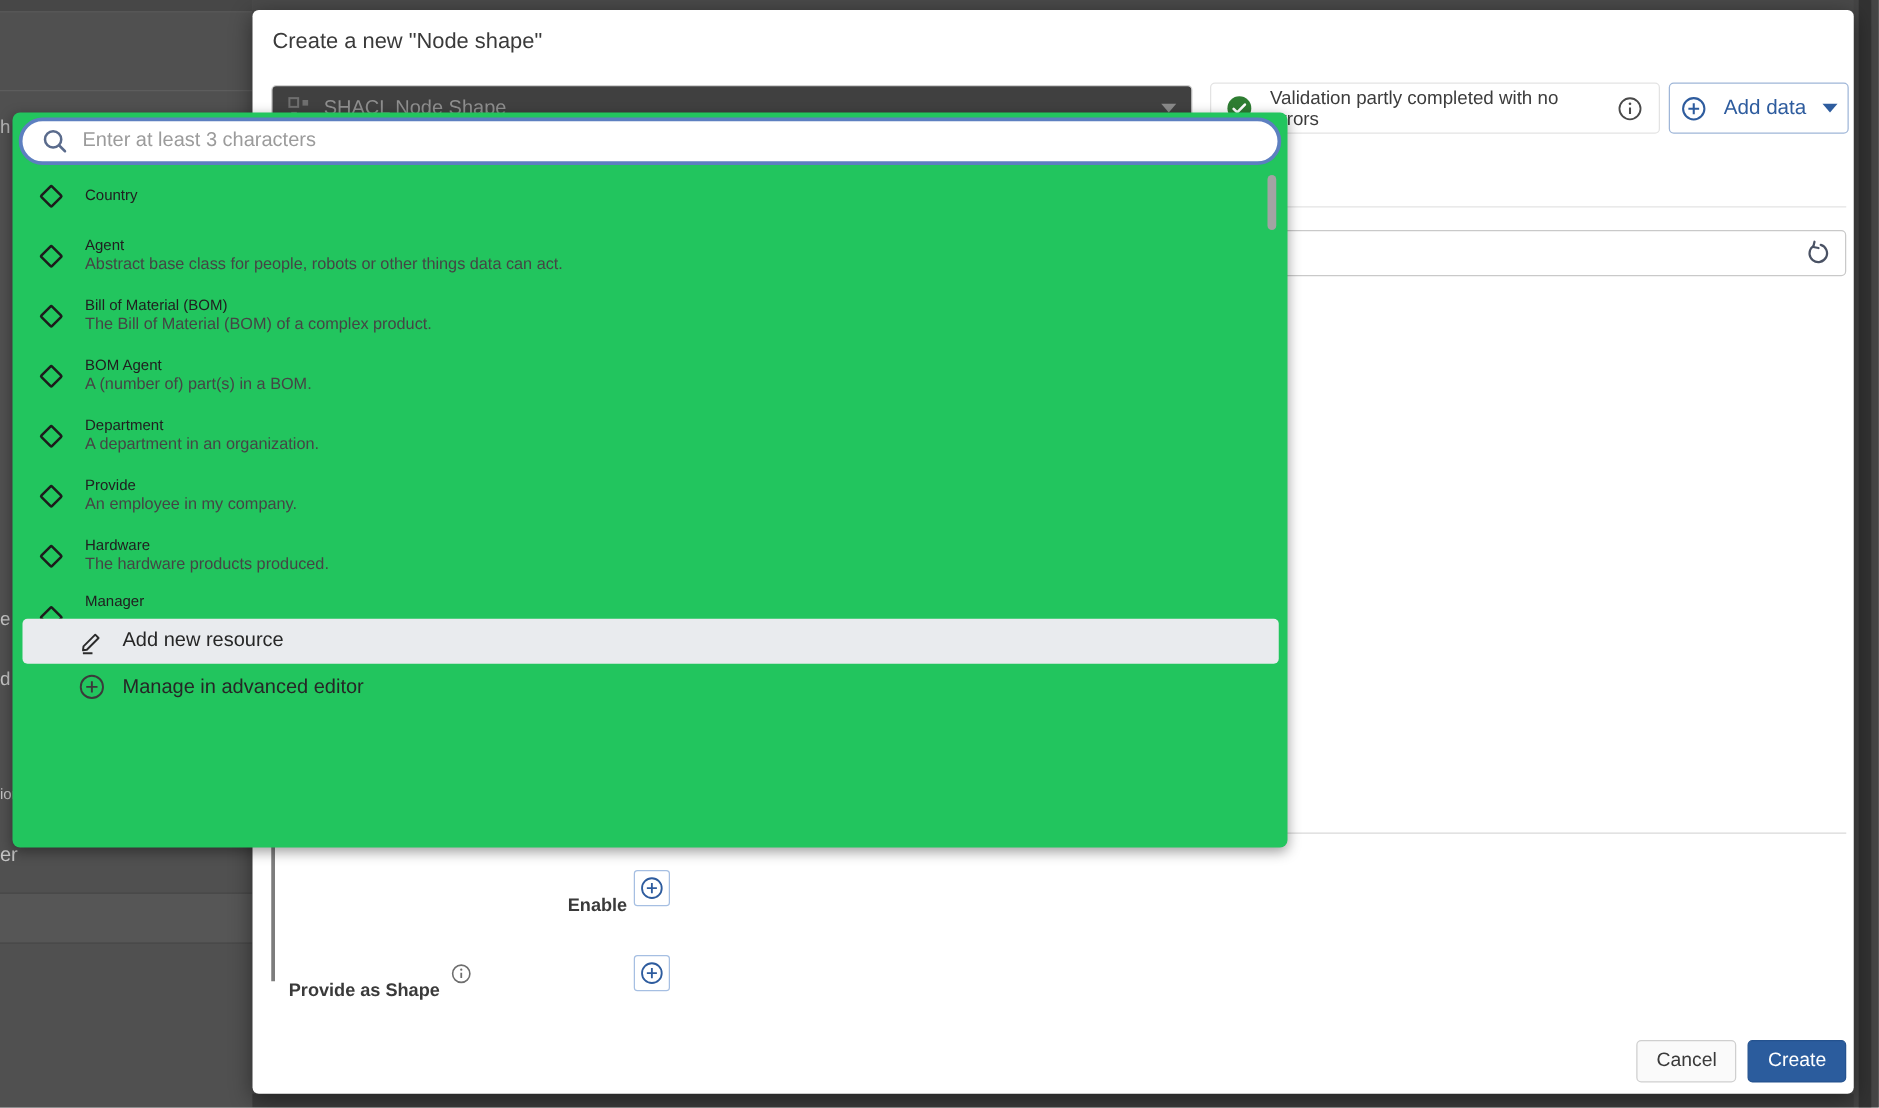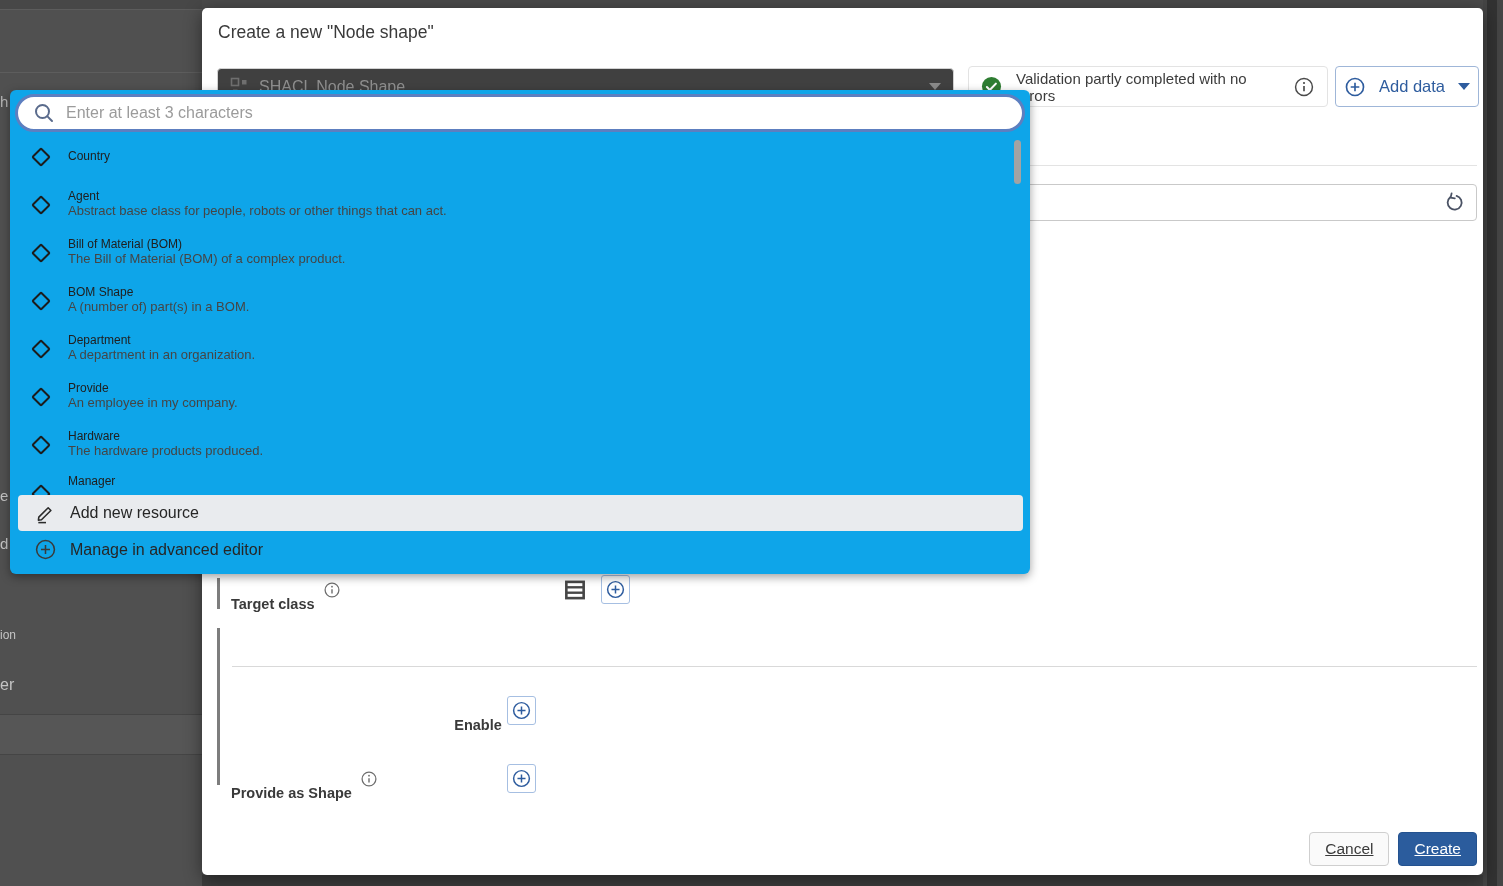--- a/index.html
+++ b/index.html
@@ -36,38 +36,38 @@
 
   .left-bar { position:absolute; left:15px; width:3px; background:#7d7d7d; }
   .field-row { position:absolute; display:flex; align-items:center; }
   .f-label { font-size:14.5px; font-weight:700; color:#3a3a3a; margin-right:8px;margin-top:28px; }
   .info-i { width:18px; height:18px; flex:0 0 auto; }
   .plus-btn { width:29px; height:29px; border:1px solid #a6bfe2; border-radius:3px; background:#fff; display:flex; align-items:center; justify-content:center; color:#2e5c9e; cursor:pointer; }
   .sa-label { font-size:16px; color:#3d3d3d; margin:0 10px 0 20px; }
   .divider2 { position:absolute; left:30px; top:658px; width:1245px; height:1px; background:#d9d9d9; }
 
   .footer-btns { position:absolute; top:824px; right:6px; display:flex; gap:9px; }
-  .btn { height:34px; border-radius:4px; font-size:15.5px; display:flex; align-items:center; justify-content:center; padding:0 15px; cursor:pointer; font-family:"Liberation Sans", sans-serif;text-decoration:underline; }
+  .btn { height:34px; border-radius:4px; font-size:15.5px; display:flex; align-items:center; justify-content:center; padding:0 15px; cursor:pointer; font-family:"Liberation Sans", sans-serif; }
   .btn-cancel { background:#fafafa; border:1px solid #cfcfcf; color:#3a3a3a; }
   .btn-create { background:#2b5c9d; border:1px solid #24528f; color:#ffffff; }
 
   
-  .dd-panel { position:absolute; left:10px; top:90px; width:1020px; height:484px; background:#0ea5e9; border-radius:6px; box-shadow:0 3px 10px rgba(0,0,0,.38); z-index:3; }
+  .dd-panel { position:absolute; left:10px; top:90px; width:1020px; height:588px; background:#22c55e; border-radius:6px; box-shadow:0 3px 10px rgba(0,0,0,.38); z-index:3; }
   .dd-search { position:absolute; left:5px; top:4px; width:1010px; height:38px; border:3px solid #5d7fc0; border-radius:20px; background:#fff; display:flex; align-items:center; padding:0 14px; }
   .dd-search input { border:none; outline:none; flex:1; font-size:16px; color:#3a3a3a; margin-left:10px; font-family:"Liberation Sans", sans-serif; background:transparent; }
   .dd-search input::placeholder { color:#9b9b9b; }
   .dd-list { position:absolute; left:0; top:43px; width:1008px; height:362px; overflow:hidden; }
   .dd-item { height:48px; display:flex; align-items:center; cursor:pointer; }
   .dd-ico { flex:0 0 34px; margin:0 10px 0 14px; display:flex; align-items:center; justify-content:center; }
   .dd-text { display:flex; flex-direction:column; justify-content:center; }
   .dd-label { font-size:12px; color:#202020; line-height:1.15; }
   .dd-desc { font-size:13px; color:#454545; line-height:1.3; }
   .dd-desc:empty { display:none; }
   .dd-actions { position:absolute; left:0; top:405px; width:1020px; }
-  .dd-action { height:37px; display:flex; align-items:center; font-size:16px; color:#262626; cursor:pointer; }
+  .dd-action { height:37px; display:flex; align-items:center; font-size:16px; color:#262626; cursor:pointer;padding-left:28px; }
   .dd-action .a-ico { flex:0 0 24px; margin:0 12px 0 24px; display:flex; align-items:center; }
   .dd-action.hl { background:#e9ebee; border-radius:4px; margin:0 7px 0 8px; height:36px; }
   .dd-action.hl .a-ico { margin-left:16px; }
   .dd-scrollbar { position:absolute; left:1004px; top:50px; width:7px; height:44px; border-radius:4px; background:#a3a3a3; }
 
   svg { display:block; }
 </style>
 </head>
 <body>
 
@@ -229,42 +229,42 @@
         </div>
     </div>
     <div class="dd-item">
       <span class="dd-ico">
           <svg width="34" height="34" viewBox="0 0 34 34">
             <rect x="11" y="11" width="12" height="12" rx="1" transform="rotate(45 17 17)" fill="none" stroke="#1c1c1c" stroke-width="2"></rect>
           </svg>
         </span>
       <div class="dd-text">
           <div class="dd-label">Agent</div>
-          <div class="dd-desc">Abstract base class for people, robots or other things that can act.</div>
+          <div class="dd-desc">Abstract base class for people, robots or other things data can act.</div>
         </div>
     </div>
     <div class="dd-item">
       <span class="dd-ico">
           <svg width="34" height="34" viewBox="0 0 34 34">
             <rect x="11" y="11" width="12" height="12" rx="1" transform="rotate(45 17 17)" fill="none" stroke="#1c1c1c" stroke-width="2"></rect>
           </svg>
         </span>
       <div class="dd-text">
           <div class="dd-label">Bill of Material (BOM)</div>
           <div class="dd-desc">The Bill of Material (BOM) of a complex product.</div>
         </div>
     </div>
     <div class="dd-item">
       <span class="dd-ico">
           <svg width="34" height="34" viewBox="0 0 34 34">
             <rect x="11" y="11" width="12" height="12" rx="1" transform="rotate(45 17 17)" fill="none" stroke="#1c1c1c" stroke-width="2"></rect>
           </svg>
         </span>
       <div class="dd-text">
-          <div class="dd-label">BOM Shape</div>
+          <div class="dd-label">BOM Agent</div>
           <div class="dd-desc">A (number of) part(s) in a BOM.</div>
         </div>
     </div>
     <div class="dd-item">
       <span class="dd-ico">
           <svg width="34" height="34" viewBox="0 0 34 34">
             <rect x="11" y="11" width="12" height="12" rx="1" transform="rotate(45 17 17)" fill="none" stroke="#1c1c1c" stroke-width="2"></rect>
           </svg>
         </span>
       <div class="dd-text">

